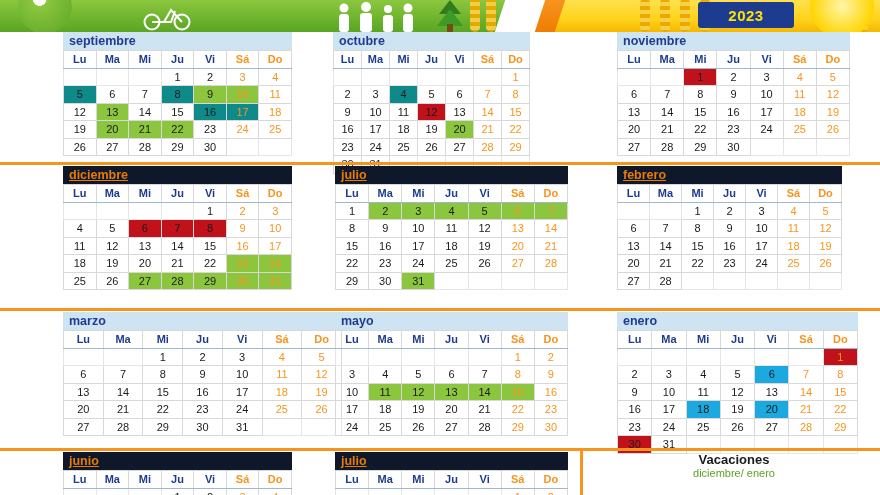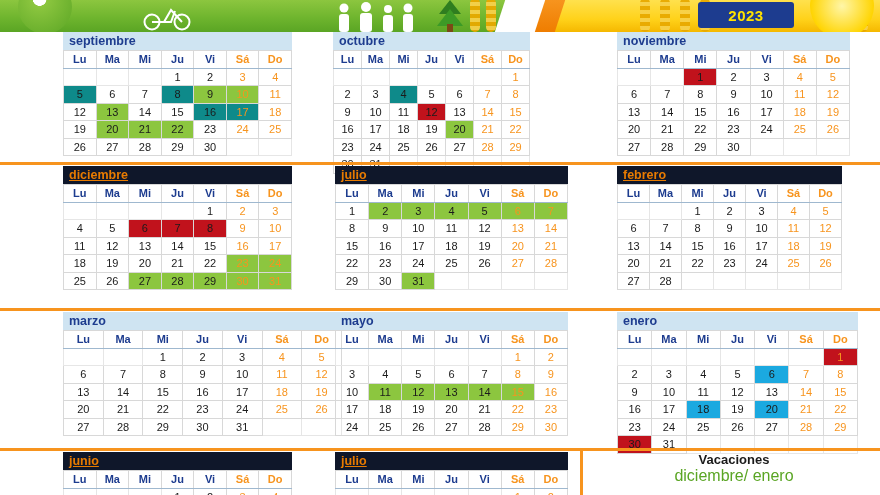--- a/index.html
+++ b/index.html
@@ -102,21 +102,21 @@
   }
   .vr-orange {
     position:absolute; width:3px; background:#f7941e;
   }
 
   
   #legend {
     position:absolute; left:588px; top:420px; width:292px;text-align:center;
   }
   #legend .ltitle { font-size:13px; font-weight:bold; color:#1a1a1a; }
-  #legend .litem { font-size:16px; color:#5aa524; }
+  #legend .litem { font-size:11px; color:#5aa524; }
 </style>
 </head>
 <body>
 
 <div id="banner">
   <div class="band-green"></div>
   <div class="band-white"></div>
   <div class="band-orange"></div>
   <div class="band-yellow"></div>
   <div class="wheat" style="left:470px"></div>

